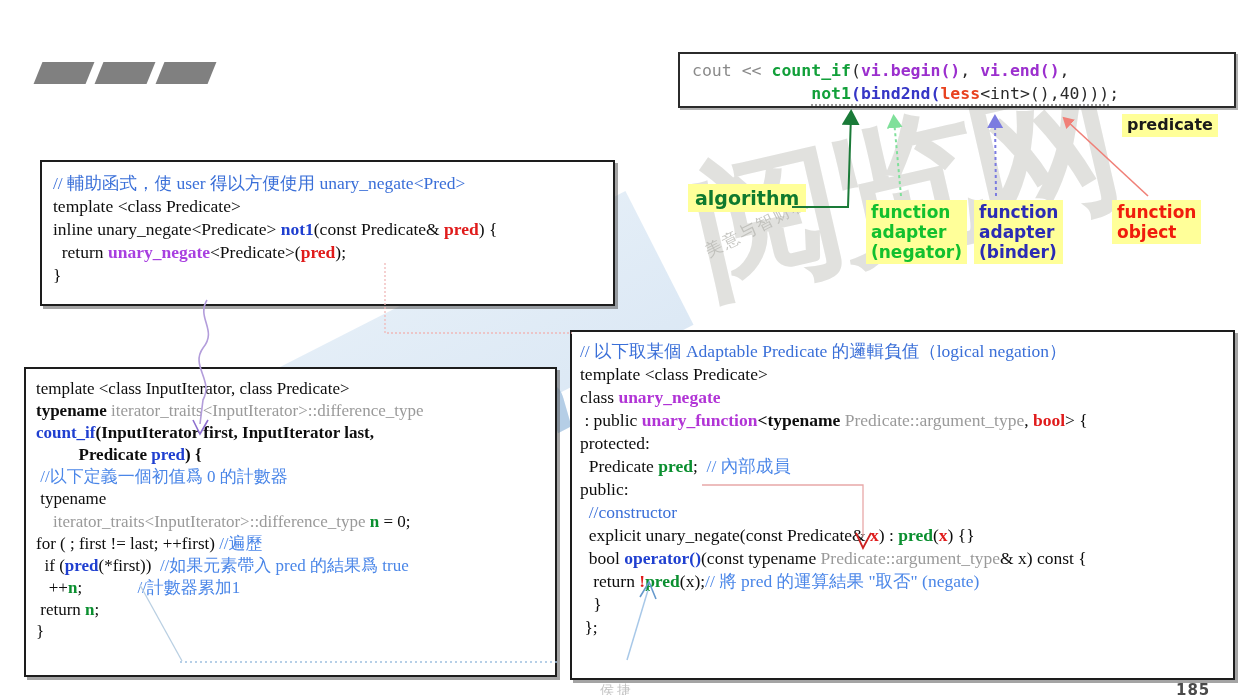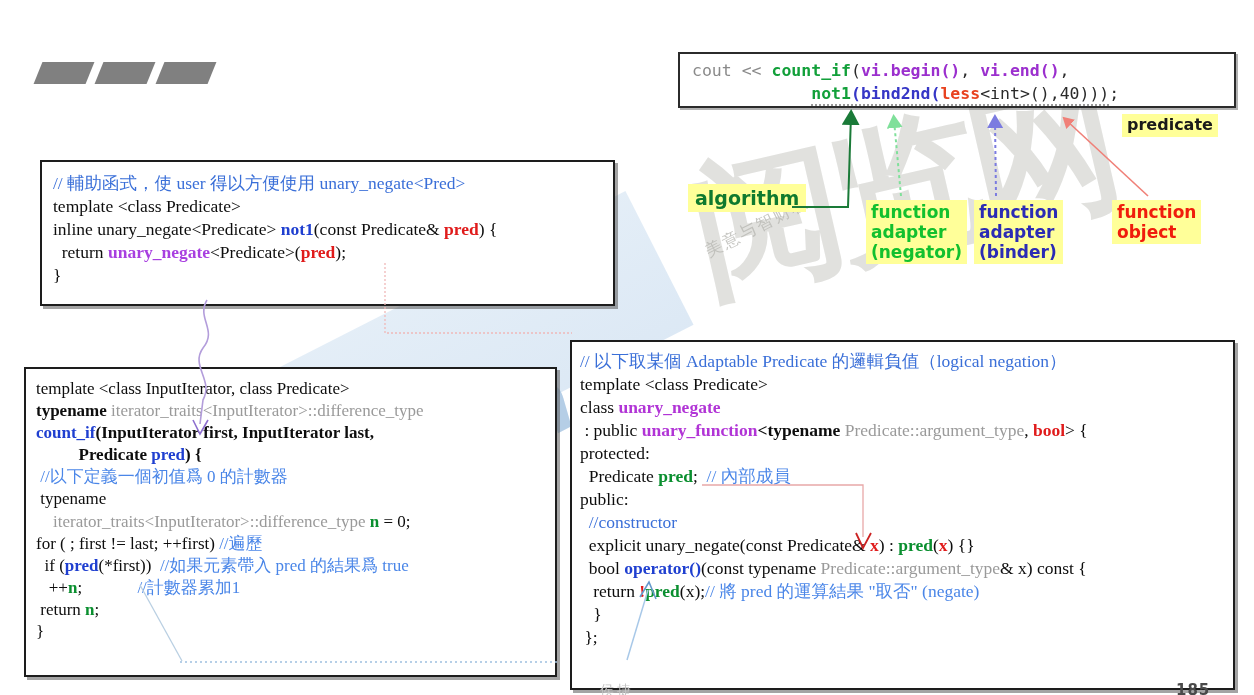--- a/index.html
+++ b/index.html
@@ -94,21 +94,21 @@
   .bold  {font-weight:bold;}
 
   
   #box-not1{left:40px;top:160px;width:575px;height:146px;padding:10px 0 16px 11px;}
 
   
   #box-countif{left:24px;top:367px;width:533px;height:310px;padding:9px 0 8px 10px;}
   #box-countif .code{font-size:17px;line-height:1.30;}
 
   
-  #box-unarynegate{left:570px;top:340px;width:665px;height:350px;padding:8px 0 0 8px;}
+  #box-unarynegate{left:570px;top:330px;width:665px;height:350px;padding:8px 0 0 8px;}
   #box-unarynegate .code{font-size:17.5px;line-height:1.315;}
 
   
   #box-callsite{
     left:678px;top:52px;width:558px;height:56px;
     border:2px solid #2b2b2b;
     box-shadow:2px 2px 0 rgba(100,100,100,.5);
     padding:5px 0 0 12px;
   }
   .mono{

